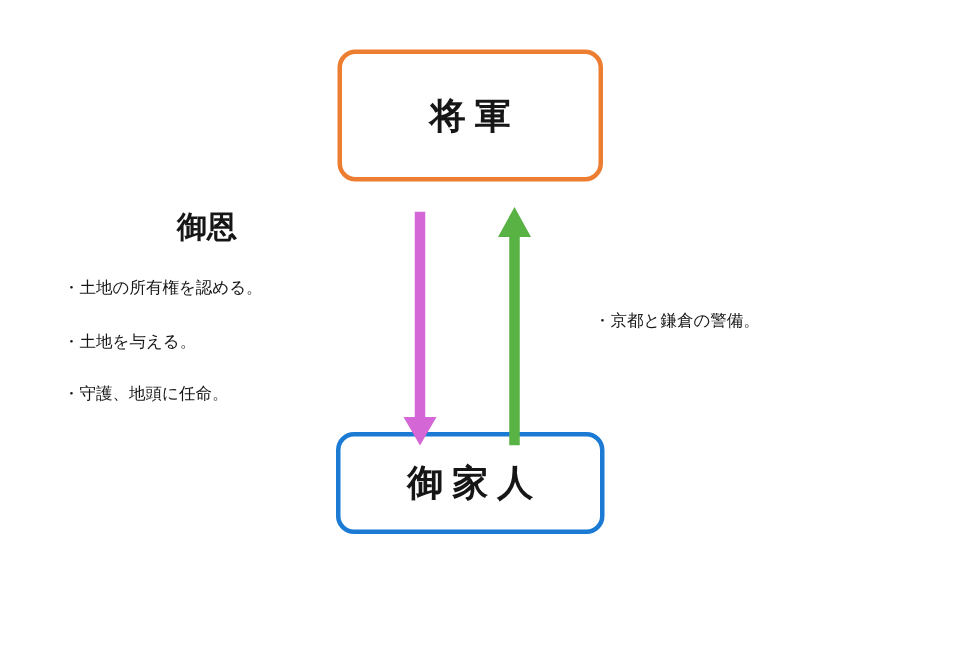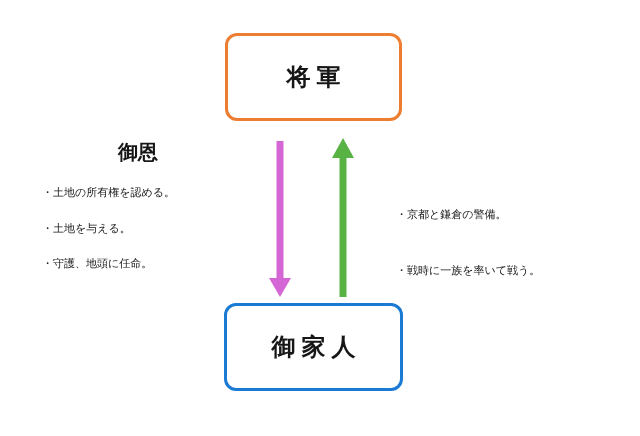--- a/index.html
+++ b/index.html
@@ -34,23 +34,23 @@
     white-space: nowrap;
   }
   #shogun-box {
     left: 225px;
     top: 33px;
     width: 177px;
     height: 88px;
   }
   #gokenin-box {
     left: 224px;
-    top: 303px;
+    top: 288px;
     width: 179px;
-    height: 88px;
+    height: 68px;
   }
   .side-heading {
     position: absolute;
     width: 76px;
     text-align: center;
     font-size: 20px;
     font-weight: 700;
     line-height: 1.1;
     white-space: nowrap;
   }
@@ -104,16 +104,15 @@
 
   <div class="bullet-list" id="goon-list">
     <span>・土地の所有権を認める。</span>
     <span>・土地を与える。</span>
     <span>・守護、地頭に任命。</span>
   </div>
 
 
   <div class="bullet-list" id="hoko-list">
     <span>・京都と鎌倉の警備。</span>
-    <span>・戦時に一族を率いて戦う。</span>
   </div>
 
 </div>
 
 </body></html>

